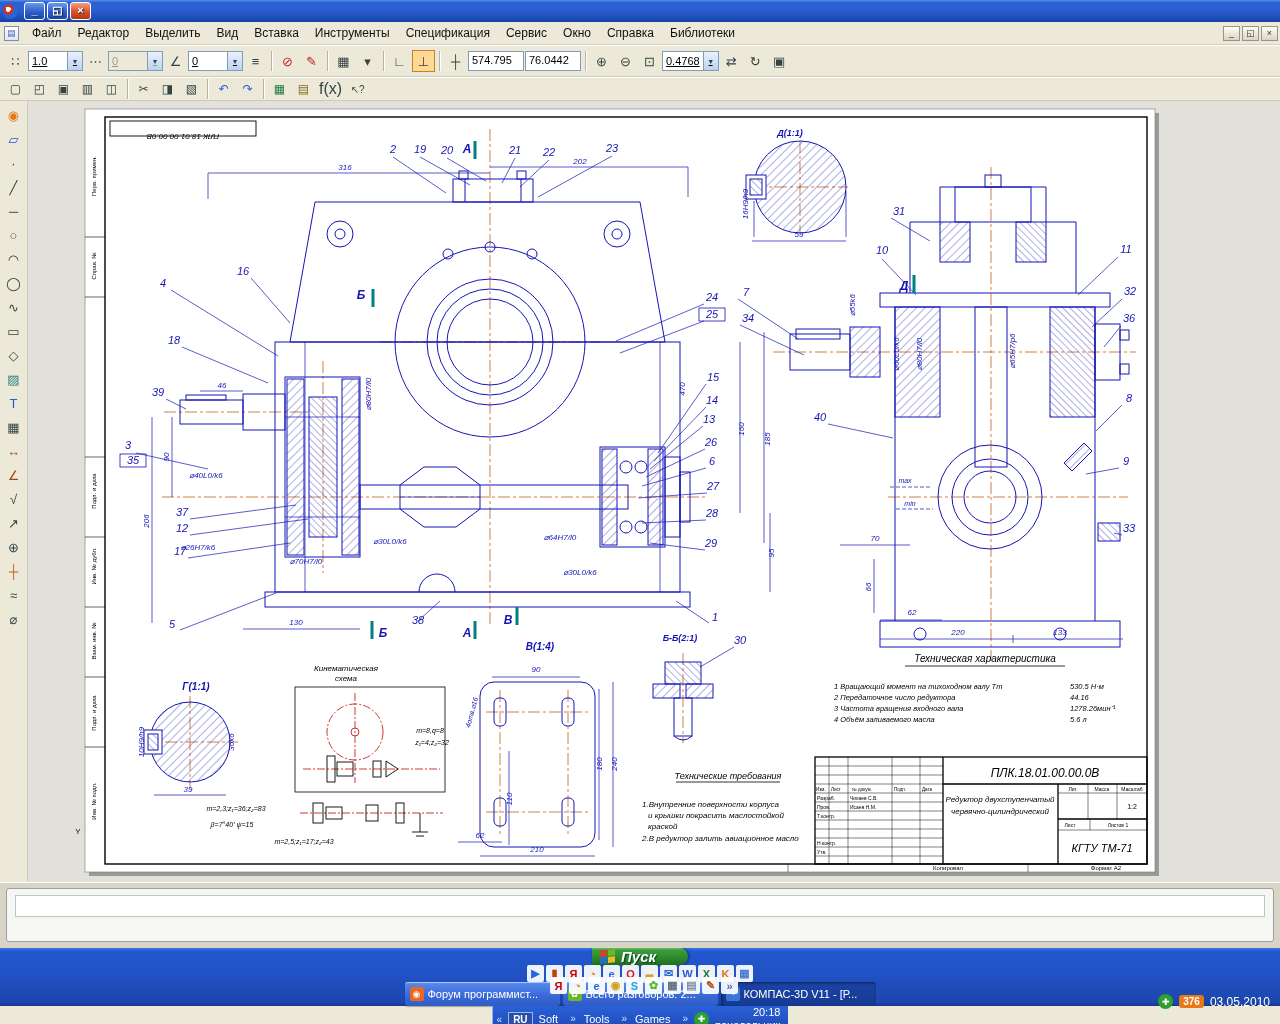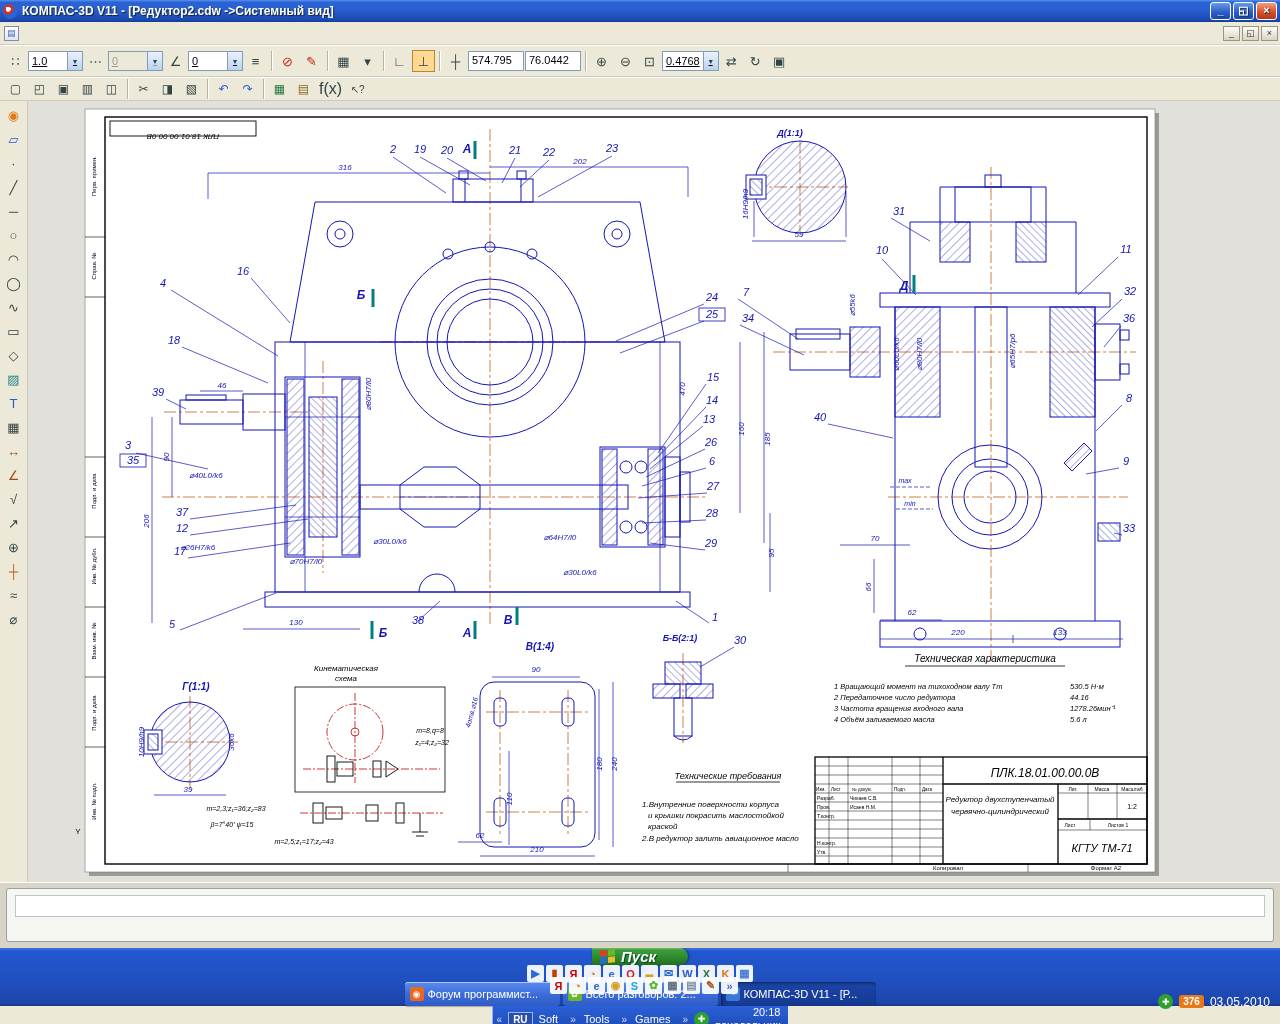--- a/index.html
+++ b/index.html
@@ -66,43 +66,55 @@
   .ql{display:flex;align-items:center;gap:2px;padding:0 6px;}
   .qlicon{width:17px;height:17px;border-radius:2px;background:rgba(255,255,255,.92);display:flex;align-items:center;justify-content:center;font-size:11px;font-weight:bold;}
   .tb-div{width:2px;height:24px;background:rgba(0,0,20,.35);box-shadow:1px 0 0 rgba(255,255,255,.3);margin:0 3px;}
   .tasks{display:flex;gap:3px;flex:1;padding:0 4px;}
   .taskbtn{width:155px;height:24px;border-radius:3px;display:flex;align-items:center;gap:4px;padding:0 5px;font-size:11px;white-space:nowrap;overflow:hidden;
     background:linear-gradient(180deg,#5a8cf0,#3a6ad8 55%,#2f5cc4);box-shadow:inset 0 1px 0 rgba(255,255,255,.5),0 1px 1px rgba(0,0,0,.3);}
   .taskbtn.active{background:linear-gradient(180deg,#1b44a8,#163a92);box-shadow:inset 1px 1px 3px rgba(0,0,0,.55);}
   .task-ico{width:14px;height:14px;border-radius:2px;flex:0 0 14px;display:flex;align-items:center;justify-content:center;font-size:9px;color:#fff;}
   .tray{display:flex;align-items:center;height:29px;background:linear-gradient(180deg,#2a60d8,#1c48b0);border-left:1px solid #8fb2f4;padding:0 8px 0 4px;gap:6px;font-size:11px;}
   .langbox{background:#2a4ea8;border:1px solid #9ab8f0;padding:1px 4px;font-size:10px;font-weight:bold;}
-  .traygroup{display:flex;align-items:center;gap:12px;font-size:11px;}
+  .traygroup{display:flex;gap:12px;font-size:11px;}
   .chev{font-size:10px;color:#cfe0ff;}
   .trayicon{width:15px;height:15px;border-radius:50%;display:flex;align-items:center;justify-content:center;font-size:9px;}
   .clock{display:flex;flex-direction:column;align-items:flex-end;line-height:13px;font-size:11px;}
   .row2-left{display:flex;align-items:center;gap:2px;padding-left:8px;}
   .row2-right{margin-left:auto;display:flex;align-items:center;gap:6px;padding-right:10px;font-size:12px;}
   .badge{background:#e87818;color:#fff;border-radius:3px;font-size:10px;font-weight:bold;padding:1px 4px;}
 </style>
 </head>
 <body>
 
 <div class="appwin">
 
   <div class="titlebar">
     <div class="app-icon"></div>
-    <div class="title">КОМПАС-3D V11 - [Редуктор2.cdw -&gt;Системный вид]</div>
     <div class="cap-btn">_</div>
     <div class="cap-btn">◱</div>
     <div class="cap-btn close">×</div>
   </div>
 
   <div class="menubar">
     <div class="doc-ico">▤</div>
+    <div id="menu-items">
+        <div class="menu-item">Файл</div>
+        <div class="menu-item">Редактор</div>
+        <div class="menu-item">Выделить</div>
+        <div class="menu-item">Вид</div>
+        <div class="menu-item">Вставка</div>
+        <div class="menu-item">Инструменты</div>
+        <div class="menu-item">Спецификация</div>
+        <div class="menu-item">Сервис</div>
+        <div class="menu-item">Окно</div>
+        <div class="menu-item">Справка</div>
+        <div class="menu-item">Библиотеки</div>
+      </div>
     <div class="spacer"></div>
     <div class="mdi-btn">_</div>
     <div class="mdi-btn">◱</div>
     <div class="mdi-btn">×</div>
   </div>
 
   <div class="toolbar r1" id="toolbar-row1">
       <div class="tbtn">∷</div>
       <div class="combo">
         <span class="combo-val">1.0</span>

